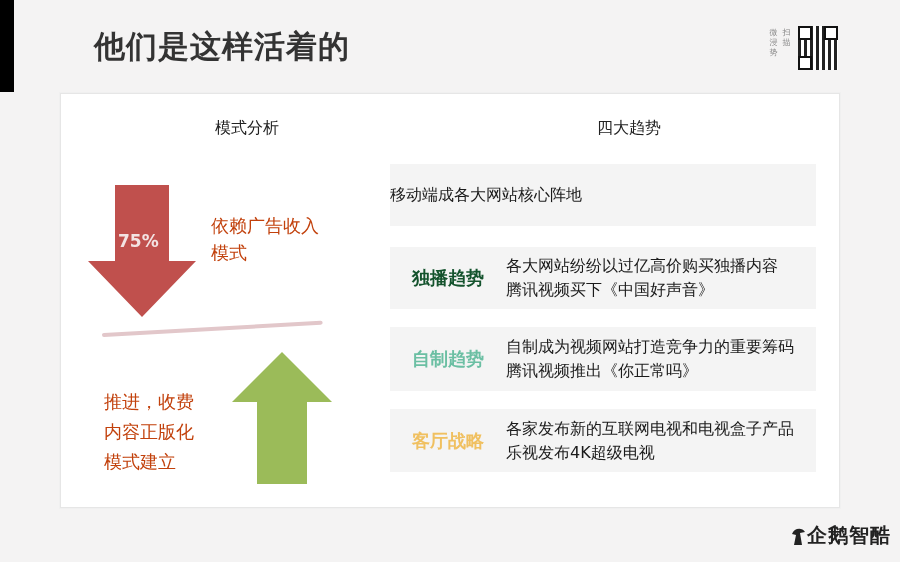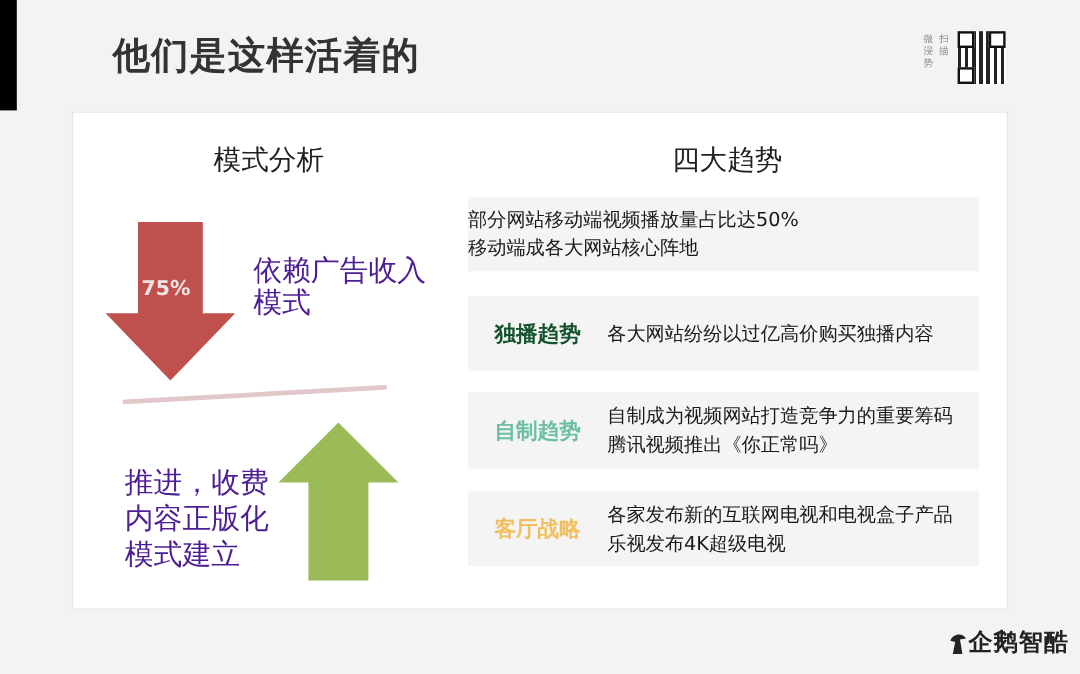--- a/index.html
+++ b/index.html
@@ -11,25 +11,25 @@
   .qr-text { position:absolute; left:0; top:2px; width:28px; font-size:8px; color:#888; line-height:10px; display:flex; gap:2px; }
   .qr-col { width:11px; text-align:center; }
   .qr { position:absolute; left:30px; top:0; width:40px; height:44px;
         background:
           repeating-linear-gradient(90deg, #222 0 3px, transparent 3px 6px),
           repeating-linear-gradient(0deg, rgba(255,255,255,.6) 0 3px, transparent 3px 7px);
         background-color:#fff; }
   .qr .corner { position:absolute; width:10px; height:10px; border:2px solid #111; background:#fff; }
   .panel { position:absolute; left:60px; top:93px; width:778px; height:413px; background:#fff;
            border:1px solid #e6e6e6; box-shadow:0 0 0 1px #f0f0f0; }
-  .sec-title { position:absolute; font-size:23px; color:#222; }
+  .sec-title { position:absolute; font-size:16px; color:#222;margin-left:37px; }
   .arrow-down { position:absolute; left:88px; top:185px; width:108px; height:132px; }
   .arrow-up { position:absolute; left:232px; top:352px; width:100px; height:132px; }
   .pct { position:absolute; left:118px; top:231px; font-size:17px; color:#f3e3e3;font-weight:bold; }
-  .desc { position:absolute; font-size:24px; color:#4c1d95; line-height:27px; }
+  .desc { position:absolute; font-size:18px; color:#c2410c; line-height:27px; }
   .divider { position:absolute; left:102px; top:333px; width:221px; height:4px; background:#e2c7ca;
              transform:rotate(-3.2deg); transform-origin:left center; border-radius:2px; }
   .row { position:absolute; left:390px; width:426px; background:#f4f4f4; display:flex; align-items:center; }
   .row .tag { width:116px; text-align:center; font-size:18px; font-weight:bold; }
   .row .txt { font-size:16px; line-height:24px; color:#1a1a1a; }
   .logo { position:absolute; left:790px; top:522px; font-size:20px; font-weight:bold; color:#222; display:flex; align-items:center; letter-spacing:1px; }
   .logo .peng { width:16px; height:20px; margin-right:1px; }
 </style>
 </head>
 <body>
@@ -71,28 +71,28 @@
 </svg>
 
 <div class="desc" style="left:104px;top:387px;line-height:30px;">
   <div>推进，收费</div>
   <div>内容正版化</div>
   <div>模式建立</div>
 </div>
 
 <div class="row" style="top:164px;height:62px;">
   <div class="txt">
-    <div>部分网站移动端视频播放量占比达50%</div>
     <div>移动端成各大网站核心阵地</div>
   </div>
 </div>
 <div class="row" style="top:247px;height:62px;">
   <div class="tag" style="color:#14532d;">独播趋势</div>
   <div class="txt">
     <div>各大网站纷纷以过亿高价购买独播内容</div>
+    <div>腾讯视频买下《中国好声音》</div>
   </div>
 </div>
 <div class="row" style="top:327px;height:64px;">
   <div class="tag" style="color:#6bbfa3;">自制趋势</div>
   <div class="txt">
     <div>自制成为视频网站打造竞争力的重要筹码</div>
     <div>腾讯视频推出《你正常吗》</div>
   </div>
 </div>
 <div class="row" style="top:409px;height:63px;">

